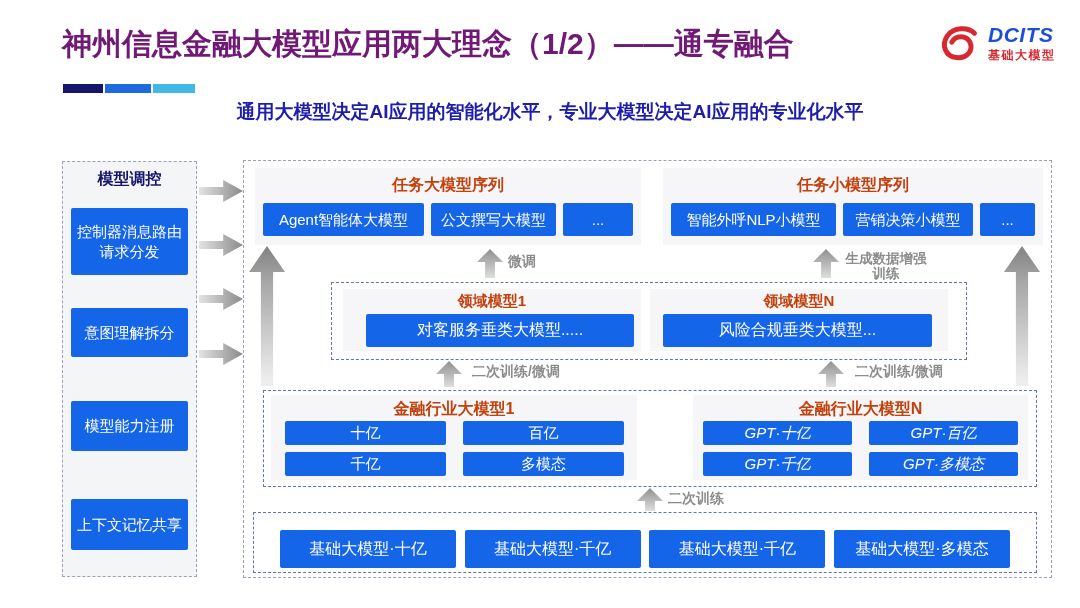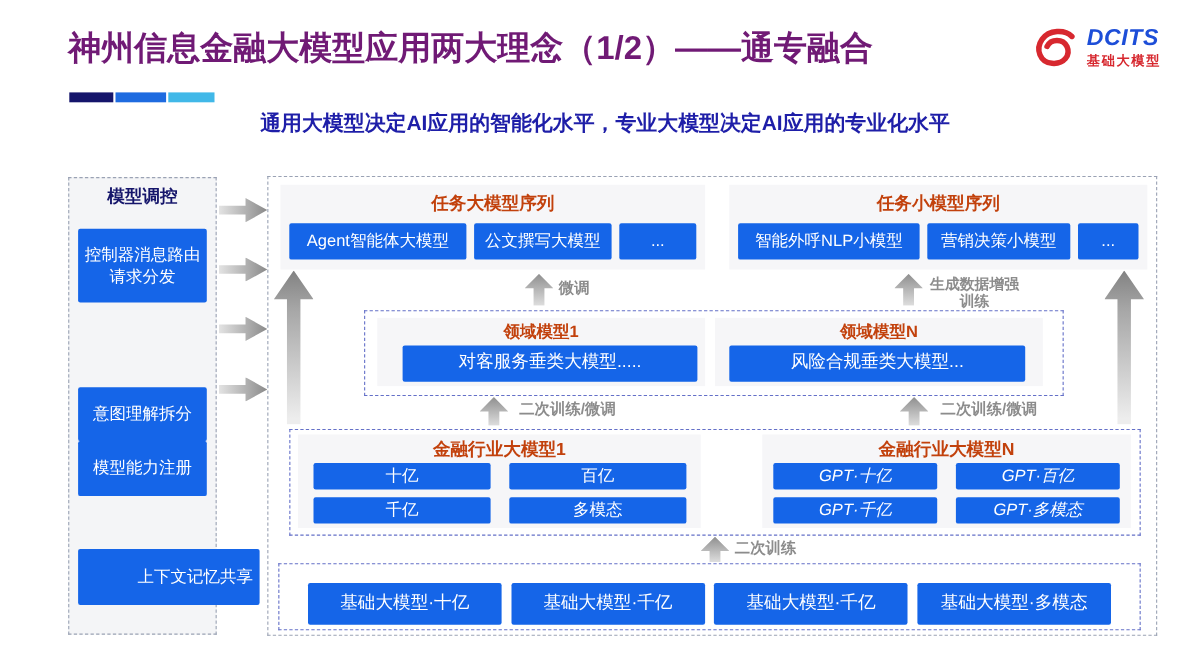--- a/index.html
+++ b/index.html
@@ -32,23 +32,23 @@
     clip-path:polygon(0 32%,55% 32%,55% 0,100% 50%,55% 100%,55% 68%,0 68%);}
   .uarrow{position:absolute;background:linear-gradient(180deg,#8f8f8f,#dedede);
     clip-path:polygon(50% 0,100% 13px,69% 13px,69% 100%,31% 100%,31% 13px,0 13px);}
   .uarrow.tall{background:linear-gradient(180deg,#828282 0%,#a6a6a6 25%,#ededed 96%);
     clip-path:polygon(50% 0,100% 26px,67% 26px,67% 100%,33% 100%,33% 26px,0 26px);}
   
   .sidebar{position:absolute;left:62px;top:161px;width:133px;height:414px;border:1px dashed #9aa2b4;background:#f4f5f7;}
   .sidebar-title{position:absolute;top:7px;left:0;right:0;text-align:center;font-size:16px;font-weight:800;color:#15156b;}
   .side-bb{position:absolute;left:8px;width:117px;font-size:15px;}
   .sb1{top:46px;height:67px;}
-  .sb2{top:146px;height:49px;margin-top:44px;}
+  .sb2{top:146px;height:49px;}
   .sb3{top:239px;height:50px;}
-  .sb4{top:337px;height:51px;padding-left:48px;}
+  .sb4{top:337px;height:51px;}
   
   .main-box{left:243px;top:160px;width:807px;height:416px;}
   
   .sec-a{left:255px;top:168px;width:386px;height:77px;}
   .sec-b{left:663px;top:168px;width:380px;height:77px;}
   .top-sec .sec-title{padding-top:7px;font-size:16px;}
   .top-row{position:absolute;left:8px;right:8px;bottom:9px;display:flex;gap:7px;}
   .top-row .bb{height:33px;font-size:15px;}
   .wa1{width:161px;} .wa2{width:125px;} .wa3{flex:1;}
   .wb1{width:165px;} .wb2{width:130px;} .wb3{flex:1;}

